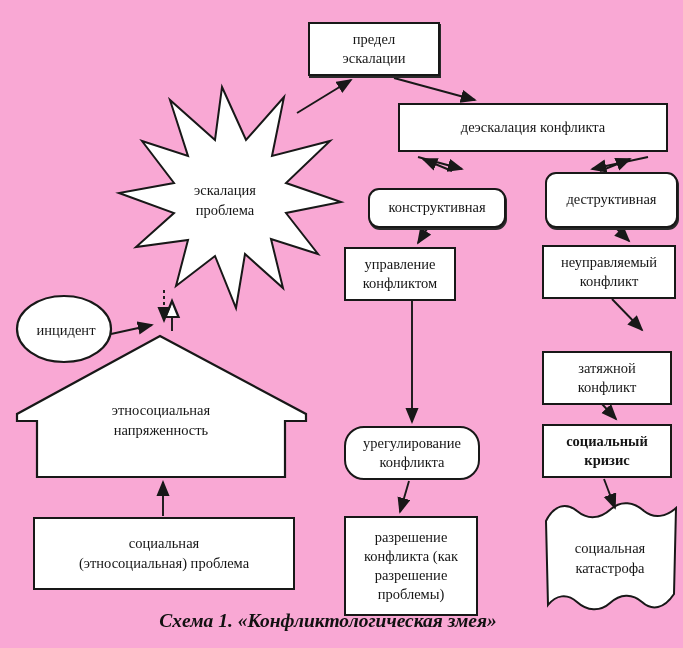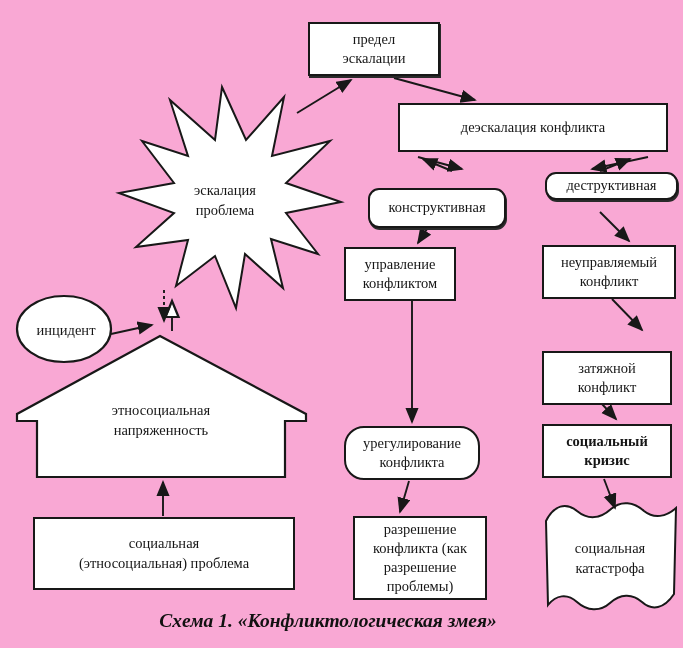--- a/index.html
+++ b/index.html
@@ -68,38 +68,38 @@
     </g>
   </svg>
 
   <div class="box shadowed" style="left:308px;top:22px;width:132px;height:54px;">предел
 эскалации</div>
 
   <div class="box" style="left:398px;top:103px;width:270px;height:49px;">деэскалация конфликта</div>
 
   <div class="box rounded" style="left:368px;top:172px;width:138px;height:40px;margin-top:16px;">конструктивная</div>
 
-  <div class="box rounded" style="left:545px;top:172px;width:133px;height:28px;">деструктивная</div>
+  <div class="box rounded" style="left:545px;top:172px;width:133px;height:56px;">деструктивная</div>
 
   <div class="box" style="left:344px;top:247px;width:112px;height:54px;">управление
 конфликтом</div>
 
   <div class="box" style="left:542px;top:245px;width:134px;height:54px;">неуправляемый
 конфликт</div>
 
   <div class="box" style="left:542px;top:335px;width:130px;height:54px;margin-top:16px;">затяжной
 конфликт</div>
 
   <div class="box" style="left:344px;top:426px;width:136px;height:54px;border-radius:20px;">урегулирование
 конфликта</div>
 
   <div class="box" style="left:542px;top:424px;width:130px;height:54px;font-weight:bold;">социальный
 кризис</div>
 
-  <div class="box" style="left:344px;top:516px;width:134px;height:84px;margin-left:9px;">разрешение
+  <div class="box" style="left:344px;top:516px;width:134px;height:100px;">разрешение
 конфликта (как
 разрешение
 проблемы)</div>
 
   <div class="box" style="left:33px;top:517px;width:262px;height:73px;">социальная
 (этносоциальная) проблема</div>
 
   <div class="shape-label" style="left:150px;top:180px;width:150px;">эскалация
 проблема</div>
 

